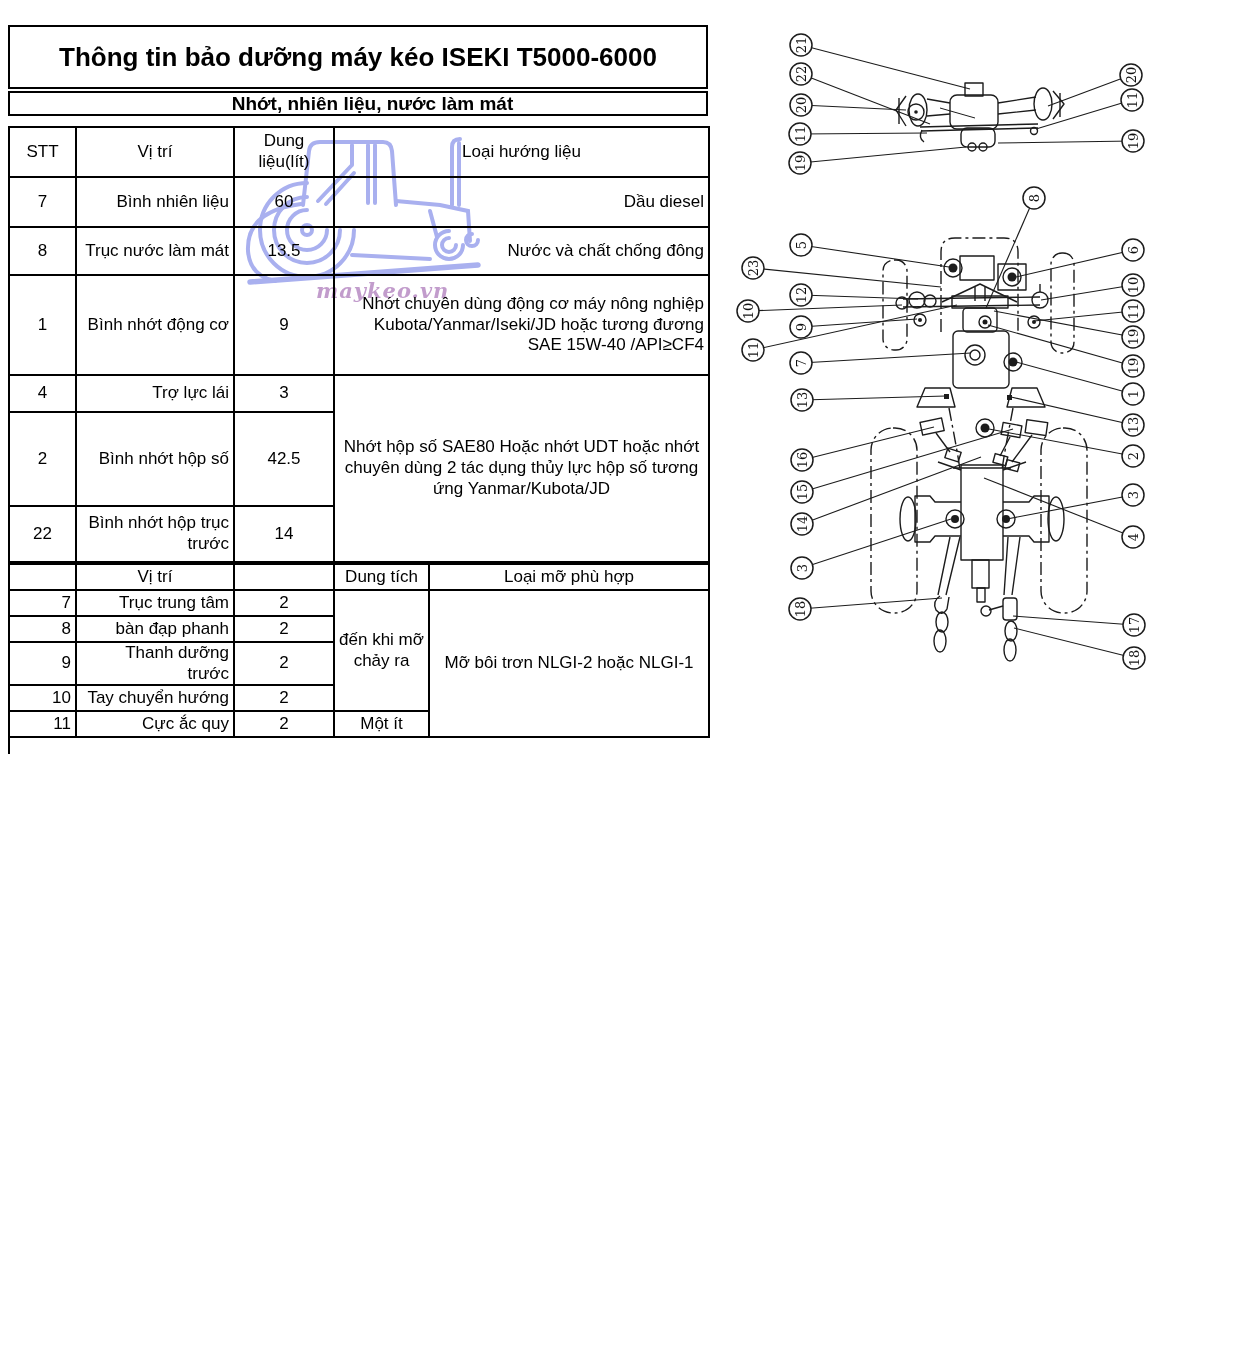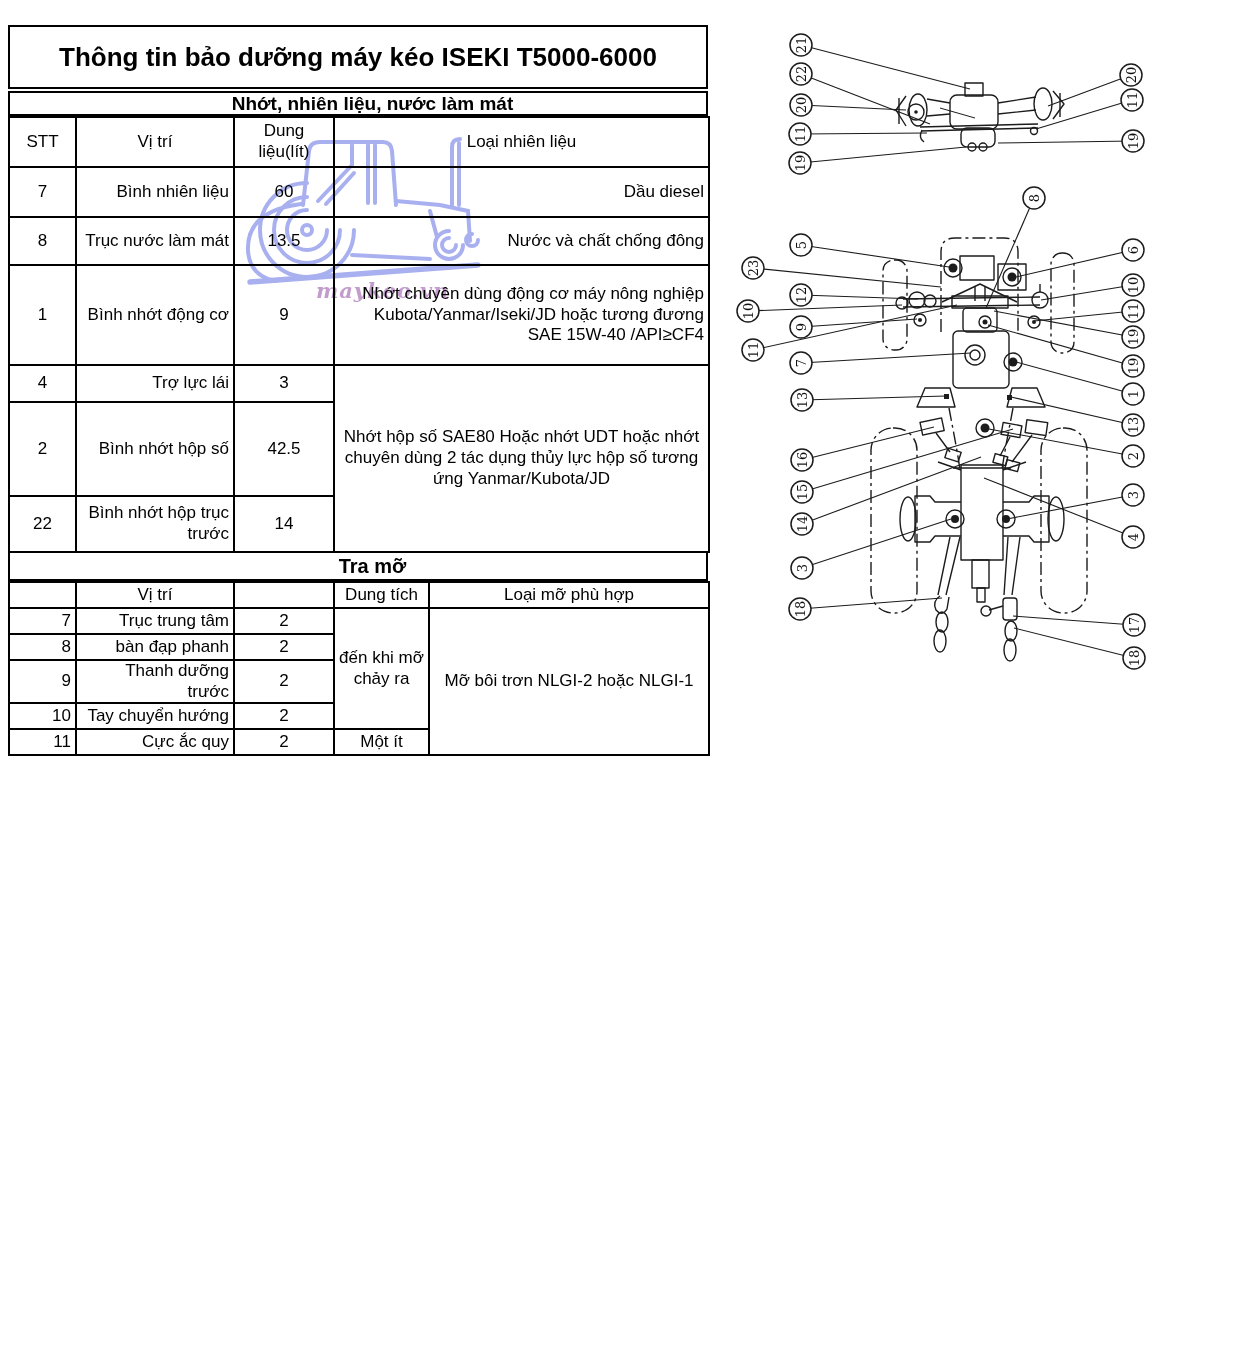--- a/index.html
+++ b/index.html
@@ -6,21 +6,21 @@
   .page{position:relative;width:1248px;height:1352px;background:#ffffff;overflow:hidden;
         font-family:"Liberation Sans",sans-serif;color:#000;}
   .doc{position:absolute;left:8px;top:25px;width:700px;}
   .title-box{box-sizing:border-box;border:2px solid #000;height:64px;display:flex;
              align-items:center;justify-content:center;font-size:26px;font-weight:bold;}
   .section-bar{box-sizing:border-box;border:2px solid #000;margin-top:2px;height:25px;display:flex;
                align-items:center;justify-content:center;font-size:19px;font-weight:bold;padding-left:29px;}
   .grease-bar{height:28px;font-size:20px;margin-top:0;border-top:none;}
   table{border-collapse:collapse;table-layout:fixed;width:700px;}
   td{border:2px solid #000;font-size:17px;line-height:1.22;padding:1px 4px;overflow:hidden;}
-  .fuel-table{margin-top:0;}
+  .fuel-table{margin-top:10px;}
   .fuel-table td{vertical-align:middle;}
   .c-center{text-align:center;}
   .c-left{text-align:right;}
   .c-right{text-align:right;}
   .v-top{vertical-align:top;}
   .v-bottom{vertical-align:bottom;}
   .merged-cell{text-align:center;vertical-align:middle;}
   .grease-table td{height:24px;padding:0 4px;}
   .grease-table .hdr{text-align:center;}
   .stub{position:absolute;left:0px;top:713px;width:2px;height:16px;background:#000;}
@@ -56,21 +56,21 @@
           <col style="width:67px">
           <col style="width:158px">
           <col style="width:100px">
           <col style="width:375px">
         </colgroup>
       <tbody>
           <tr style="height:50px">
         <td class="c-center">STT</td>
         <td class="c-center">Vị trí</td>
         <td class="c-center">Dung liệu(lít)</td>
-        <td class="c-center">Loại nhiên liệu</td>
+        <td class="c-center">Loại hướng liệu</td>
       </tr>
       <tr style="height:50px">
         <td class="c-center">7</td>
         <td class="c-left">Bình nhiên liệu</td>
         <td class="c-center">60</td>
         <td class="c-left">Dầu diesel</td>
       </tr>
       <tr style="height:48px">
         <td class="c-center v-top">8</td>
         <td class="c-left v-bottom">Trục nước làm mát</td>
@@ -95,21 +95,20 @@
         <td class="c-center">42.5</td>
       </tr>
       <tr style="height:56px">
         <td class="c-center">22</td>
         <td class="c-left">Bình nhớt hộp trục trước</td>
         <td class="c-center">14</td>
       </tr>
     </tbody>
       </table>
 
-    <div class="section-bar grease-bar">Tra mỡ</div>
 
     <table class="grease-table">
       <colgroup>
           <col style="width:67px">
           <col style="width:158px">
           <col style="width:100px">
           <col style="width:95px">
           <col style="width:280px">
         </colgroup>
       <tbody>

